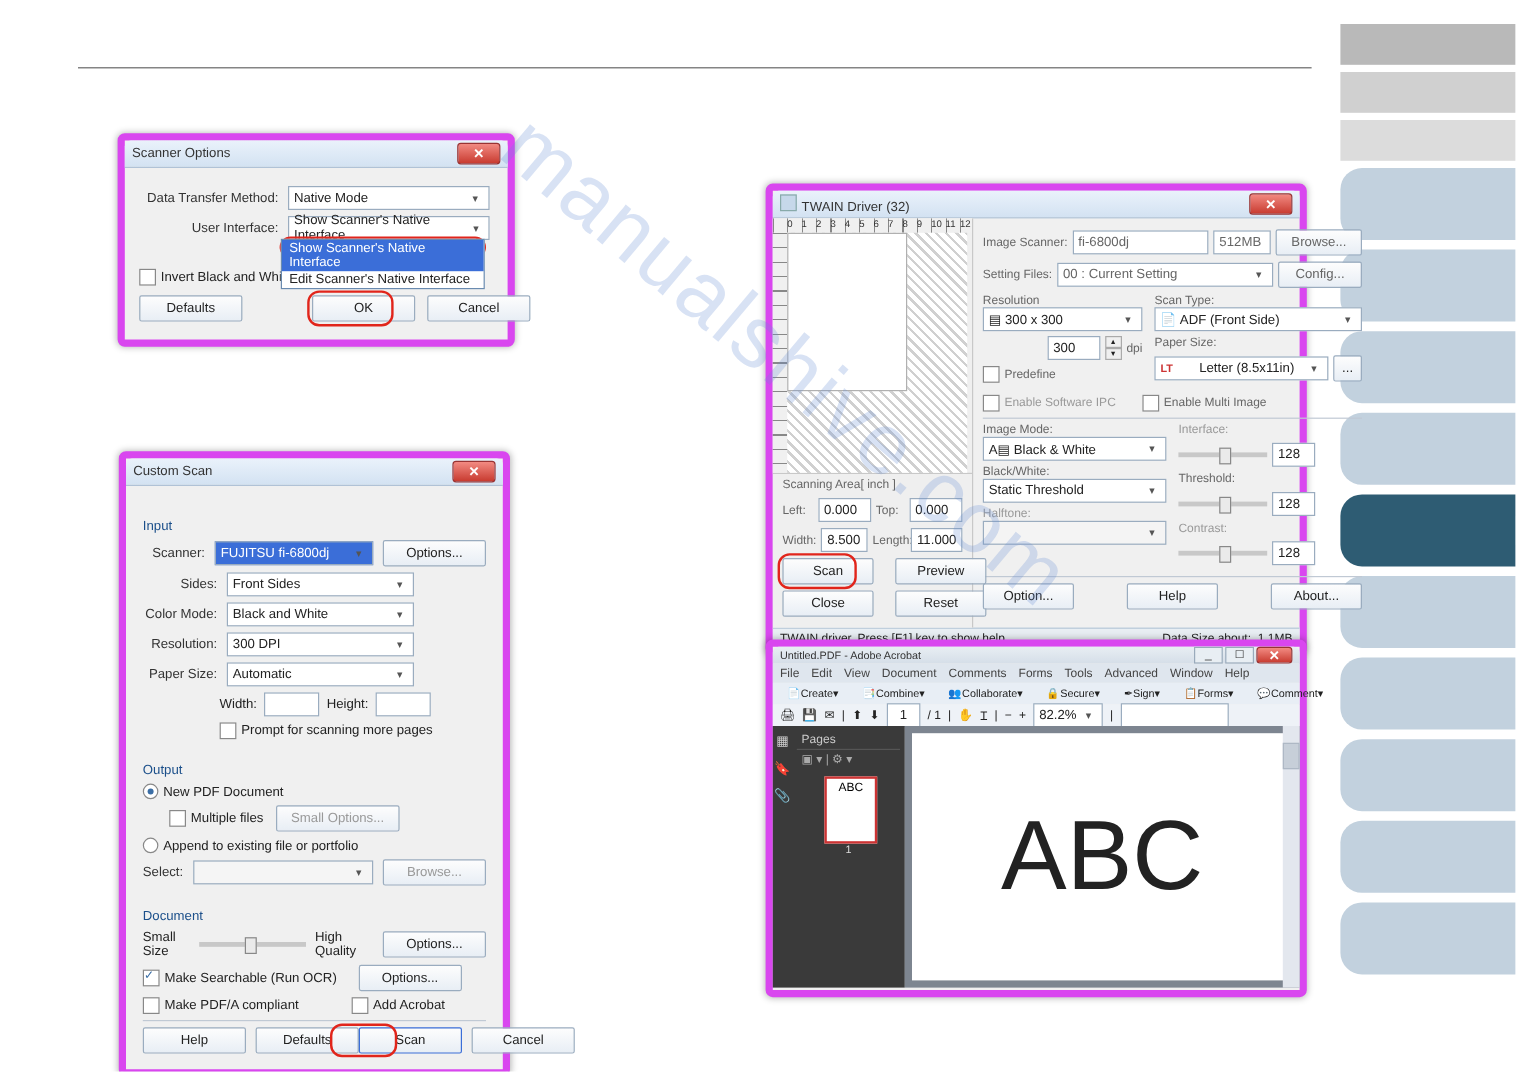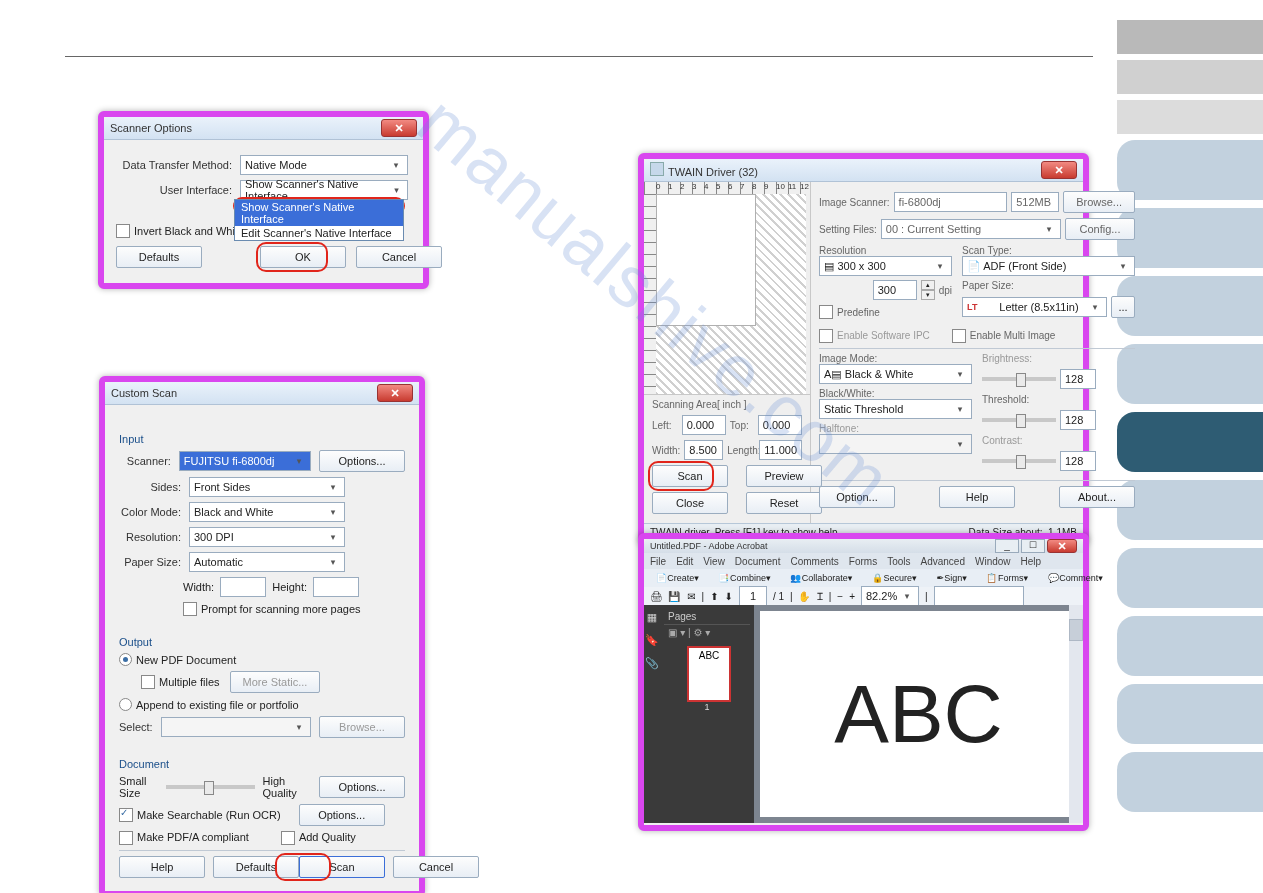--- a/index.html
+++ b/index.html
@@ -154,21 +154,21 @@
       </div>
 
     <div class="grp-lbl">Output</div>
     <div class="row">
         <span class="rad on"></span>
         <span>New PDF Document</span>
       </div>
     <div class="row" style="padding-left:22px">
         <span class="chk"></span>
         <span>Multiple files</span>
-      <div class="btn" style="margin-left:10px;color:#999">More Static...</div>
+      <div class="btn" style="margin-left:10px;color:#999">Small Options...</div>
       </div>
     <div class="row">
         <span class="rad"></span>
         <span>Append to existing file or portfolio</span>
       </div>
     <div class="row">
         <div class="lbl" style="width:40px">Select:</div>
       <div class="combo" style="width:168px;background:#f5f5f5;color:#aaa">
           <span></span>
           <span class="arr">▾</span>
@@ -183,23 +183,23 @@
           <div class="thumb" style="left:38px"></div>
         </div>
       <span>High Quality</span>
       <div class="btn" style="margin-left:4px">Options...</div>
     </div>
     <div class="row">
         <span class="chk on"></span>
         <span>Make Searchable (Run OCR)</span>
       <div class="btn" style="margin-left:18px">Options...</div>
       </div>
-    <div class="row" style="gap:32px">
+    <div class="row" style="gap:44px">
         <span><span class="chk"></span><span>Make PDF/A compliant</span></span>
-      <span><span class="chk"></span><span>Add Quality</span></span>
+      <span><span class="chk"></span><span>Add Acrobat</span></span>
       </div>
     <hr class="fine">
     <div class="row" style="justify-content:space-between;position:relative">
       <div style="display:flex;gap:8px">
         <div class="btn">Help</div>
         <div class="btn">Defaults</div>
       </div>
       <div style="display:flex;gap:8px">
         <div class="btn" style="border-color:#3b6ed8">Scan</div>
         <div class="btn">Cancel</div>
@@ -346,21 +346,21 @@
               <span>Static Threshold</span>
               <span class="arr">▾</span>
             </div>
           <div class="tiny" style="margin-top:4px;color:#999">Halftone:</div>
           <div class="combo" style="background:#f4f4f4;color:#aaa">
               <span></span>
               <span class="arr">▾</span>
             </div>
         </div>
         <div style="flex:1">
-          <div class="tiny" style="color:#999">Brightness:</div>
+          <div class="tiny" style="color:#999">Interface:</div>
           <div class="row" style="gap:4px">
               <div class="slider" style="width:74px">
                 <div class="thumb" style="left:34px"></div>
               </div>
               <div class="inp" style="width:26px">
                 <span>128</span>
               </div>
             </div>
           <div class="tiny">Threshold:</div>
           <div class="row" style="gap:4px">

